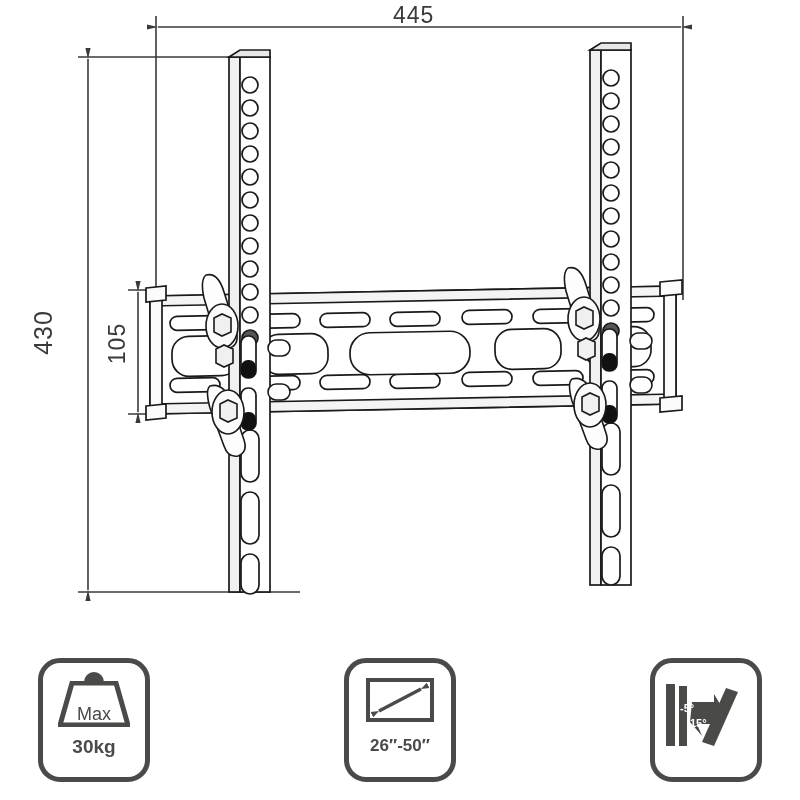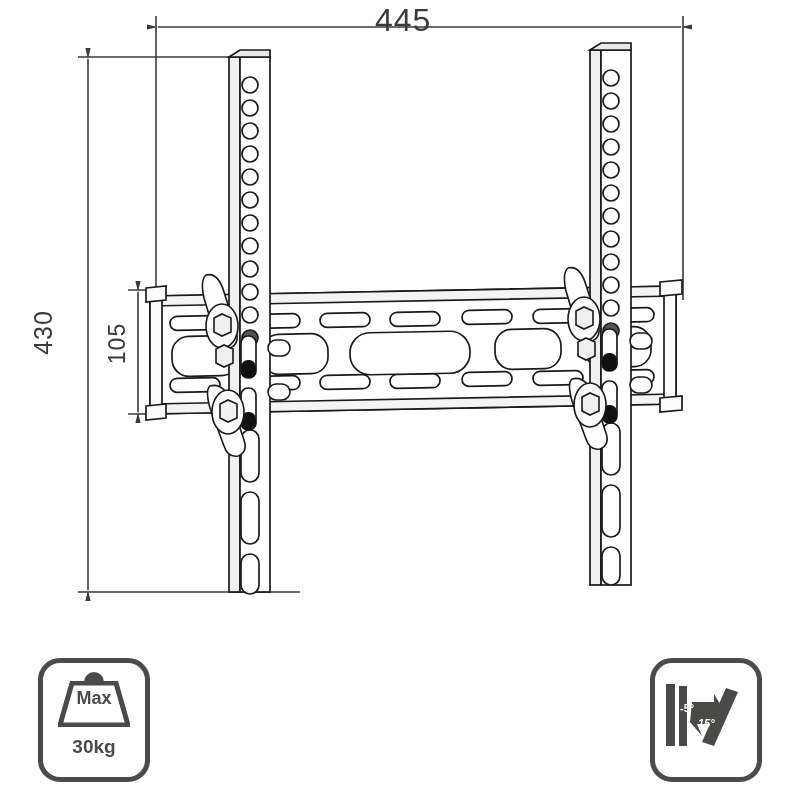--- a/index.html
+++ b/index.html
@@ -11,21 +11,21 @@
     position:relative;
   }
   #stage{position:absolute;left:0;top:0;width:800px;height:800px;}
   .dim-text{
     position:absolute;
     font-family:"Liberation Sans", sans-serif;
     color:#3a3a3a;
     letter-spacing:1px;
     white-space:nowrap;
   }
-  #dim-445{ left:375px; top:2px; font-size:32px; }
+  #dim-445{ left:393px; top:2px; font-size:23px; }
   #dim-430{
     left:-2px; top:318px; font-size:25px;
     transform:rotate(-90deg); transform-origin:50% 50%;
     width:90px; text-align:center;
   }
   #dim-105{
     left:82px; top:330px; font-size:23px;
     transform:rotate(-90deg); transform-origin:50% 50%;
     width:70px; text-align:center;
   }
@@ -69,38 +69,38 @@
   
   .weight-art{position:relative;width:72px;height:56px;}
   .weight-knob{
     position:absolute;left:50%;top:0;transform:translateX(-50%);
     width:20px;height:12px;border-radius:10px 10px 0 0;background:#4a4a48;
   }
   .weight-body{
     position:absolute;left:0;top:9px;width:72px;height:46px;
   }
   .weight-max{
-    position:absolute;left:0;top:16px;width:72px;text-align:center;
-    font-size:18px;font-weight:bold;color:#4a4a48;
+    position:absolute;left:0;top:32px;width:72px;text-align:center;
+    font-size:18px;font-weight:normal;color:#4a4a48;
   }
   
   .scr-box{
     width:68px;height:44px;border:4px solid #4a4a48;box-sizing:border-box;
     position:relative;
   }
   
   .depth-art{position:relative;width:76px;height:70px;}
   
   .tilt-art{position:relative;width:84px;height:70px;}
   .tilt-deg{
     position:absolute;color:#fff;font-weight:bold;font-size:11px;
     letter-spacing:0px;
   }
   #tilt-top{left:16px;top:22px;}
-  #tilt-bot{left:34px;top:37px;font-style:italic;}
+  #tilt-bot{left:26px;top:37px;}
 </style>
 </head>
 <body>
 
 <svg id="stage" viewBox="0 0 800 800">
 
   <defs>
     <marker id="arrL" markerWidth="12" markerHeight="8" refX="11" refY="4" orient="auto" markerUnits="userSpaceOnUse">
       <path d="M11,4 L0,1.4 L0,6.6 Z" fill="#3a3a3a"></path>
     </marker>
@@ -288,20 +288,38 @@
         <div class="weight-knob"></div>
         <svg class="weight-body" viewBox="0 0 72 46">
           <path d="M14,2 L58,2 L70,44 L2,44 Z" fill="none" stroke="#4a4a48" stroke-width="5"></path>
         </svg>
         <div class="weight-max">Max</div>
       </div>
     </div>
     <div class="icon-label">30kg</div>
   </div>
 
+  <div class="icon-card">
+    <div class="icon-art">
+      <div class="scr-box">
+        <svg width="60" height="36" viewBox="0 0 60 36" style="position:absolute;left:0;top:0;">
+          <defs>
+            <marker id="dArr" markerWidth="9" markerHeight="9" refX="8" refY="4.5" orient="auto" markerUnits="userSpaceOnUse">
+              <path d="M8,4.5 L0,1.5 L0,7.5 Z" fill="#4a4a48"></path>
+            </marker>
+            <marker id="dArr2" markerWidth="9" markerHeight="9" refX="1" refY="4.5" orient="auto" markerUnits="userSpaceOnUse">
+              <path d="M1,4.5 L9,1.5 L9,7.5 Z" fill="#4a4a48"></path>
+            </marker>
+          </defs>
+          <line x1="9" y1="29" x2="51" y2="7" stroke="#4a4a48" stroke-width="3.4" marker-start="url(#dArr)" marker-end="url(#dArr2)"></line>
+        </svg>
+      </div>
+    </div>
+    <div class="icon-label small">26″-50″</div>
+  </div>
 
 
   <div class="icon-card">
     <div class="icon-art" style="height:104px;">
       <div class="tilt-art">
         <svg viewBox="0 0 84 70" width="84" height="70" style="position:absolute;left:0;top:0;">
           <rect x="2" y="4" width="9" height="62" fill="#4a4a48"></rect>
           <rect x="15" y="6" width="8" height="60" fill="#4a4a48"></rect>
           <path d="M62,8 L74,12 L50,66 L38,62 Z" fill="#4a4a48"></path>
           <path d="M28,22 L50,22 L50,14 L62,34 L50,52 L50,44 L33,44 L38,56 L26,42 Z" fill="#4a4a48"></path>

